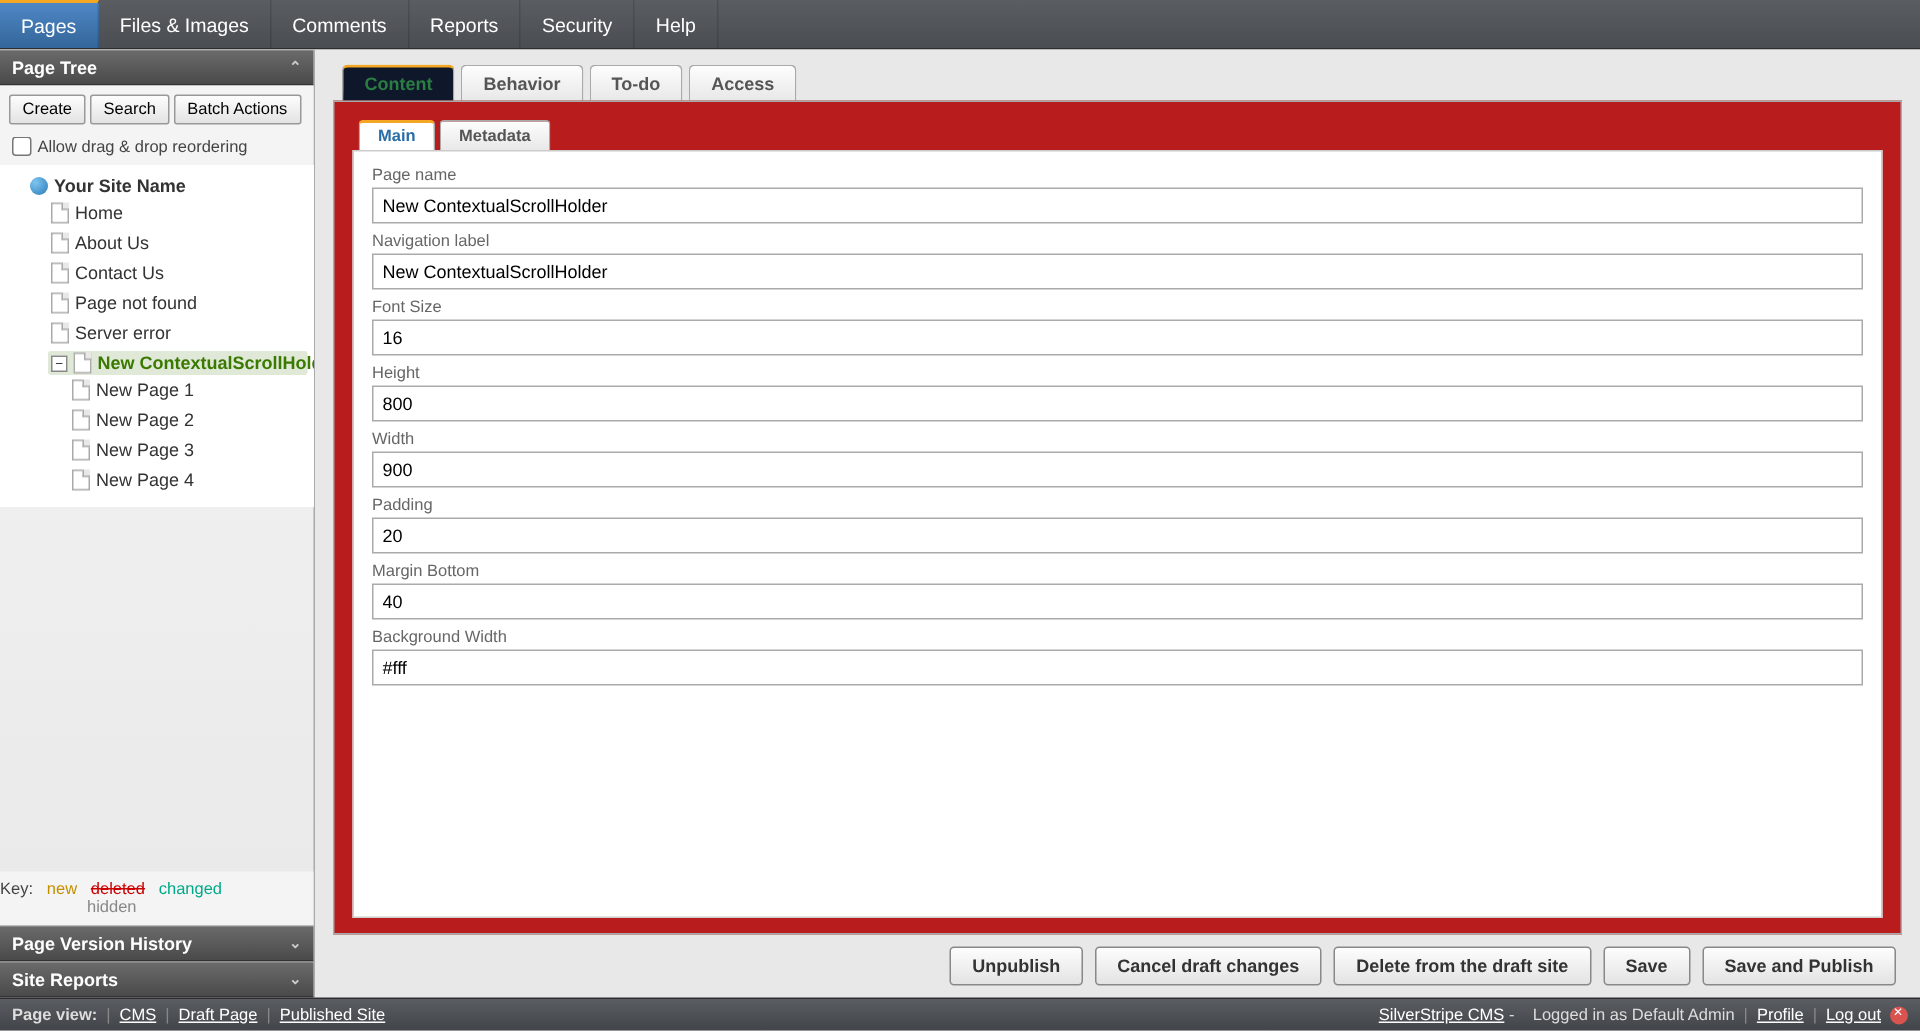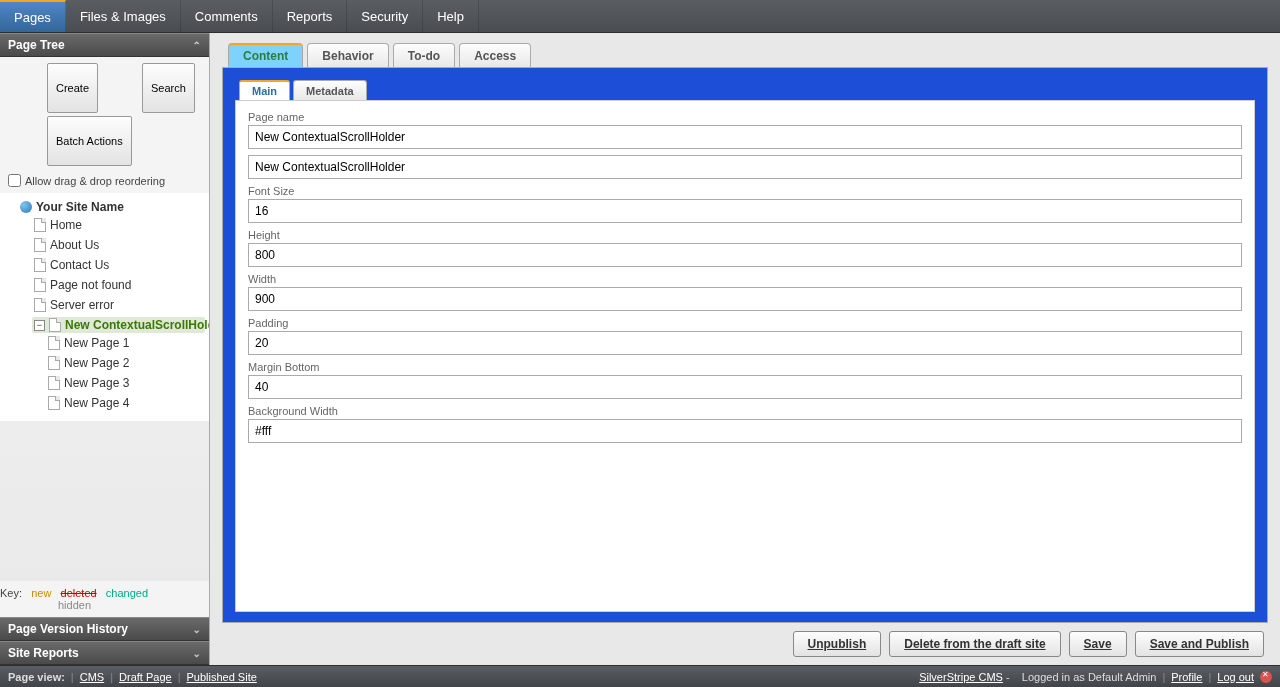--- a/index.html
+++ b/index.html
@@ -17,21 +17,21 @@
 
 .main { flex: 1; display: flex; background: #e8e8e8; }
 
 
 .sidebar { width: 210px; background: linear-gradient(#f5f5f5,#e8e8e8); border-right: 1px solid #aaa; display: flex; flex-direction: column; }
 .panel-header { background: linear-gradient(#6a6a6a,#4a4a4a); color: #fff; font-weight: bold; font-size: 12px; padding: 4px 8px; display: flex; justify-content: space-between; align-items: center; border-top: 1px solid #888; border-bottom: 1px solid #333; }
 .panel-header .chev { font-size: 10px; color: #ccc; }
 .panel-body { background: #f4f4f4; }
 
 .toolbar-row { padding: 6px; display: flex; gap: 3px; flex-wrap: wrap; }
-.btn { background: linear-gradient(#fdfdfd,#e3e3e3); border: 1px solid #999; border-radius: 2px; padding: 18px 8px; font-size: 11px; cursor: pointer; margin-left: 41px; }
+.btn { background: linear-gradient(#fdfdfd,#e3e3e3); border: 1px solid #999; border-radius: 2px; padding: 3px 8px; font-size: 11px; cursor: pointer; }
 
 .show-row { padding: 2px 8px 6px; display: flex; align-items: center; gap: 4px; }
 .show-row select { flex: 1; border: 1px solid #888; font-size: 11px; padding: 1px 2px; background:#fff; }
 
 .checkbox-row { padding: 2px 8px 6px; display: flex; align-items: flex-end; gap: 4px; font-size: 11px; color:#444; }
 
 .tree { padding: 4px 4px; font-size: 12px; background: #fff; flex:0 0 auto; max-height: 430px; overflow:auto; }
 .tree ul { list-style: none; padding-left: 14px; }
 .tree li { padding: 2px 0; white-space: nowrap; }
 .tree-row { display: flex; align-items: center; gap: 4px; padding: 1px 2px; border-radius: 2px; cursor: pointer; }
@@ -47,34 +47,34 @@
 .key-legend { padding: 6px 0; font-size: 11px; color: #444; background:#f4f4f4; }
 .key-legend .lbl-new { color: #c49000; }
 .key-legend .lbl-deleted { color: #c00; text-decoration: line-through; }
 .key-legend .lbl-changed { color: #0a8; }
 .key-legend .lbl-hidden { color: #888; display:block; margin-left:58px; }
 
 
 .content { flex: 1; display: flex; flex-direction: column; padding: 10px 12px 4px; }
 .tabset { margin-bottom: -1px; display: flex; gap: 4px; padding-left: 6px; }
 .tab { background: linear-gradient(#fdfdfd,#e7e7e7); border: 1px solid #aaa; border-bottom: none; border-radius: 4px 4px 0 0; padding: 5px 14px; font-size: 12px; font-weight: bold; color: #555; cursor: pointer; }
-.tab.active { background: #7dd3fc; color: #2a7e43; border-top: 2px solid #f5a623; padding-top:4px; }
-.tab-panel { background: #1d4ed8; border: 1px solid #aaa; flex: 1; display: flex; flex-direction: column; padding: 10px 12px; overflow: auto; }
+.tab.active { background: #0f172a; color: #2a7e43; border-top: 2px solid #f5a623; padding-top:4px; }
+.tab-panel { background: #b91c1c; border: 1px solid #aaa; flex: 1; display: flex; flex-direction: column; padding: 10px 12px; overflow: auto; }
 
 .subtabset { display: flex; gap: 3px; padding-left: 4px; margin-top: 2px; margin-bottom: -1px; }
 .subtab { background: linear-gradient(#fdfdfd,#e7e7e7); border: 1px solid #aaa; border-bottom:none; border-radius: 3px 3px 0 0; padding: 4px 12px; font-size: 11px; font-weight: bold; color:#555; cursor:pointer; }
 .subtab.active { background: #fff; color: #2a6ea8; border-top: 2px solid #f5a623; padding-top:3px; }
 .subpanel { border: 1px solid #ccc; padding: 10px 12px 16px; background:#fff; flex:1; }
 
 .form-group { margin-bottom: 6px; }
 .form-label { font-size: 11px; color: #666; display: block; margin-bottom: 2px; }
 .form-input { width: 100%; border: 1px solid #aaa; padding: 4px 6px; font-size: 12px; background:#fff; }
 
 .action-bar { display: flex; justify-content: flex-end; gap: 8px; padding: 8px 4px 4px; }
-.action-btn { background: linear-gradient(#fdfdfd,#e3e3e3); border: 1px solid #888; border-radius: 3px; padding: 5px 14px; font-size: 12px; font-weight: bold; color:#333; cursor:pointer;text-decoration:underline; }
+.action-btn { background: linear-gradient(#fdfdfd,#e3e3e3); border: 1px solid #888; border-radius: 3px; padding: 5px 14px; font-size: 12px; font-weight: bold; color:#333; cursor:pointer; }
 
 
 .status-bar { height: 22px; background: linear-gradient(#5a5e63,#414449); color: #ddd; font-size: 11px; display: flex; align-items: center; padding: 0 8px; border-top:1px solid #2e2e2e; }
 .status-bar .sep { margin: 0 6px; color:#888; }
 .status-bar a { color: #fff; text-decoration: underline; cursor:pointer; }
 .status-bar .spacer { flex:1; }
 .status-bar .logout-icon { width: 12px; height: 12px; border-radius: 50%; background: #d9534f; margin-left: 6px; display:inline-block; position:relative; }
 .status-bar .logout-icon::after { content:'✕'; position:absolute; left:2px; top:-1px; font-size:8px; color:#fff; }
 </style>
 </head>
@@ -206,32 +206,33 @@
           <div class="tab">Access</div>
         </div>
       <div class="tab-panel">
         <div class="subtabset" id="sub-tabs">
             <div class="subtab active">Main</div>
             <div class="subtab">Metadata</div>
           </div>
         <div class="subpanel">
           <div id="form-fields">
               <div class="form-group"><label class="form-label">Page name</label><input class="form-input" value="New ContextualScrollHolder" style=""></div>
-              <div class="form-group"><input class="form-input" value="New ContextualScrollHolder" style=""></div>
+              <div class="form-group"><label class="form-label">Navigation label</label><input class="form-input" value="New ContextualScrollHolder" style=""></div>
               <div class="form-group"><label class="form-label">Font Size</label><input class="form-input" value="16" style=""></div>
               <div class="form-group"><label class="form-label">Height</label><input class="form-input" value="800" style=""></div>
               <div class="form-group"><label class="form-label">Width</label><input class="form-input" value="900" style=""></div>
               <div class="form-group"><label class="form-label">Padding</label><input class="form-input" value="20" style=""></div>
               <div class="form-group"><label class="form-label">Margin Bottom</label><input class="form-input" value="40" style=""></div>
               <div class="form-group"><label class="form-label">Background Width</label><input class="form-input" value="#fff" style=""></div>
             </div>
         </div>
       </div>
       <div class="action-bar">
         <button class="action-btn">Unpublish</button>
+        <button class="action-btn">Cancel draft changes</button>
         <button class="action-btn">Delete from the draft site</button>
         <button class="action-btn">Save</button>
         <button class="action-btn">Save and Publish</button>
       </div>
     </div>
   </div>
 
   <div class="status-bar">
     <span style="font-weight:bold;">Page view:</span>
     <span class="sep">|</span>

